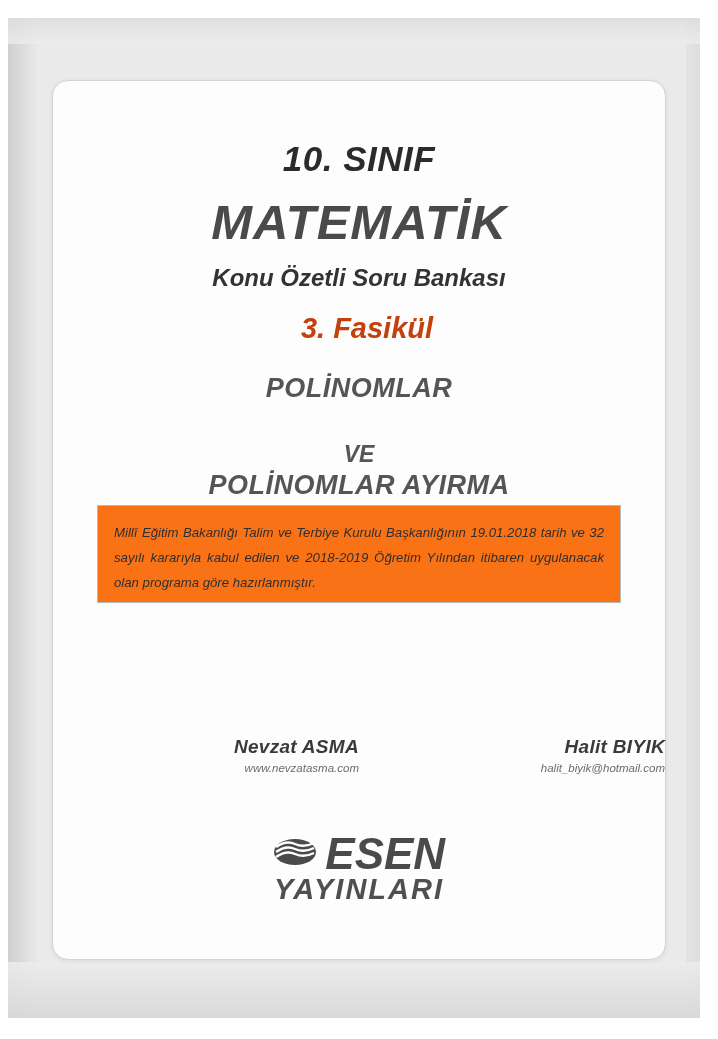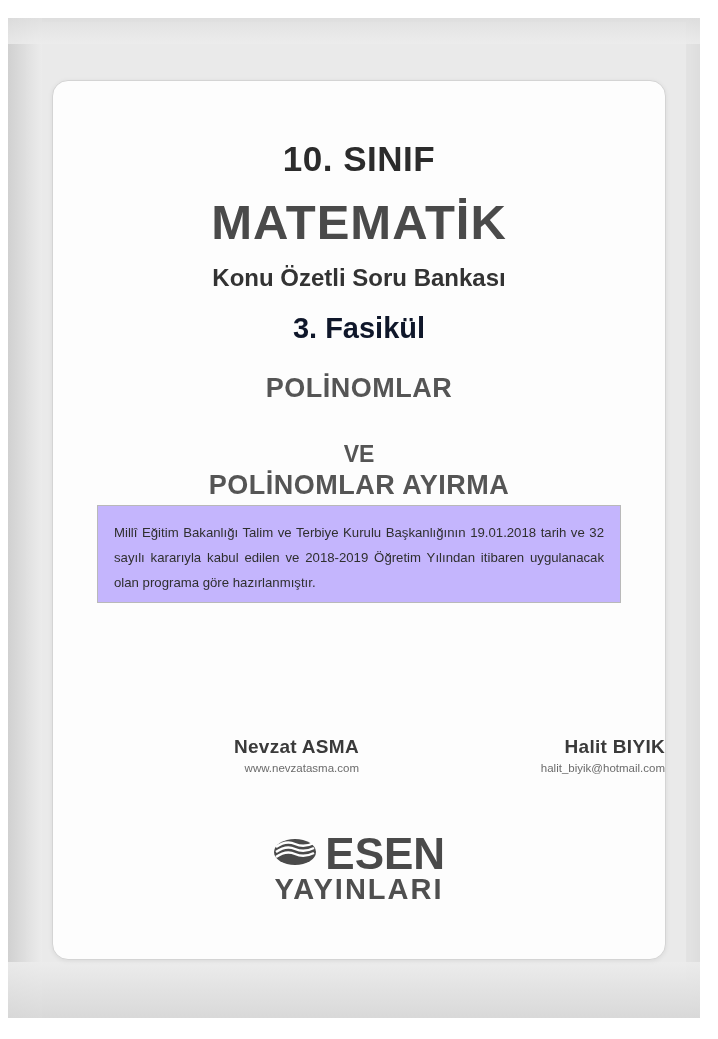--- a/index.html
+++ b/index.html
@@ -16,20 +16,21 @@
   }
 
   
   #scan-page {
     position: absolute;
     left: 0;
     top: 0;
     width: 606px;
     height: 1039px;
     background: #ffffff;
+    font-style: italic;
   }
   #scan-backdrop {
     position: absolute;
     left: 8px;
     top: 18px;
     width: 692px;
     height: 1000px;
     background: #e3e3e3;
     box-shadow: inset 0 0 18px rgba(0,0,0,0.05);
   }
@@ -85,26 +86,26 @@
     left: 0;
     top: 183px;
     width: 100%;
     font-size: 24px;
     font-weight: bold;
     color: #333333;
   }
 
   #fascicle-line {
     position: absolute;
-    left: 0;
+    left: 8px;
     top: 231px;
     width: 100%;
     font-size: 29px;
     font-weight: bold;
-    color: #0f172a;
+    color: #c2410c;
   }
 
   #topic-block {
     position: absolute;
     left: 0;
     top: 292px;
     width: 100%;
     color: #555555;
   }
   .topic-line-1 { font-size: 27px; font-weight: bold; letter-spacing: 0.5px; line-height: 30px;}
@@ -112,21 +113,21 @@
   .topic-line-3 { font-size: 27px; font-weight: bold; letter-spacing: 0.5px; line-height: 32px;}
 
   
   #notice-box {
     position: absolute;
     left: 44px;
     top: 424px;
     width: 524px;
     height: 98px;
     border: 1px solid #b9b9b9;
-    background: #c4b5fd;
+    background: #f97316;
     box-sizing: border-box;
     padding: 14px 16px 0 16px;
   }
   #notice-text {
     font-size: 13.2px;
     line-height: 25px;
     color: #2f2f2f;
     text-align: justify;
   }
 

